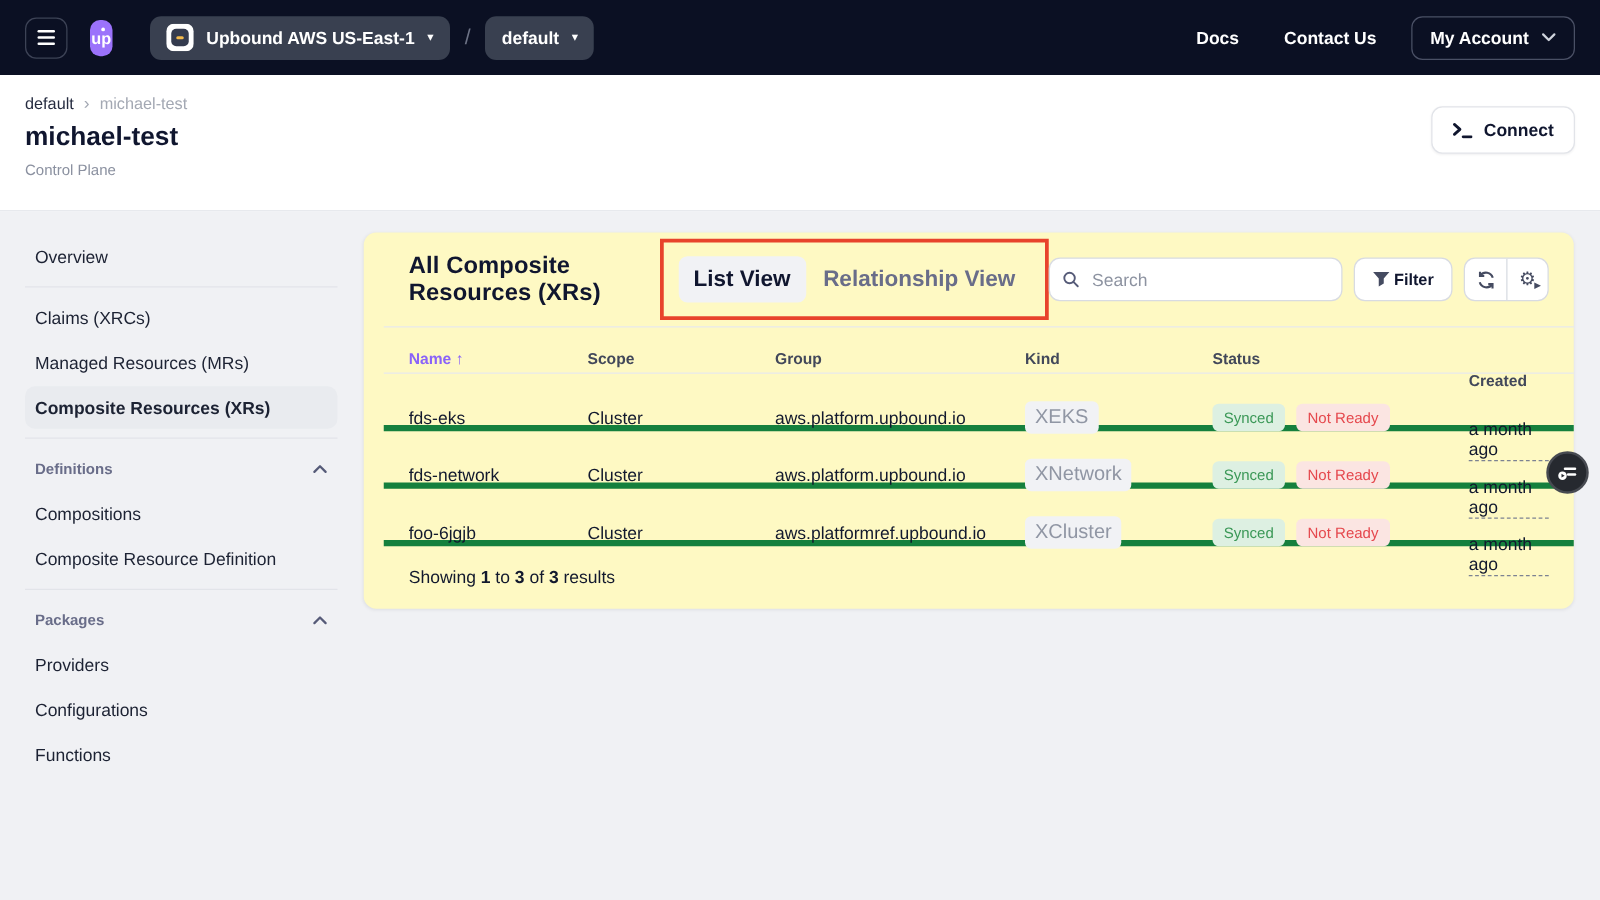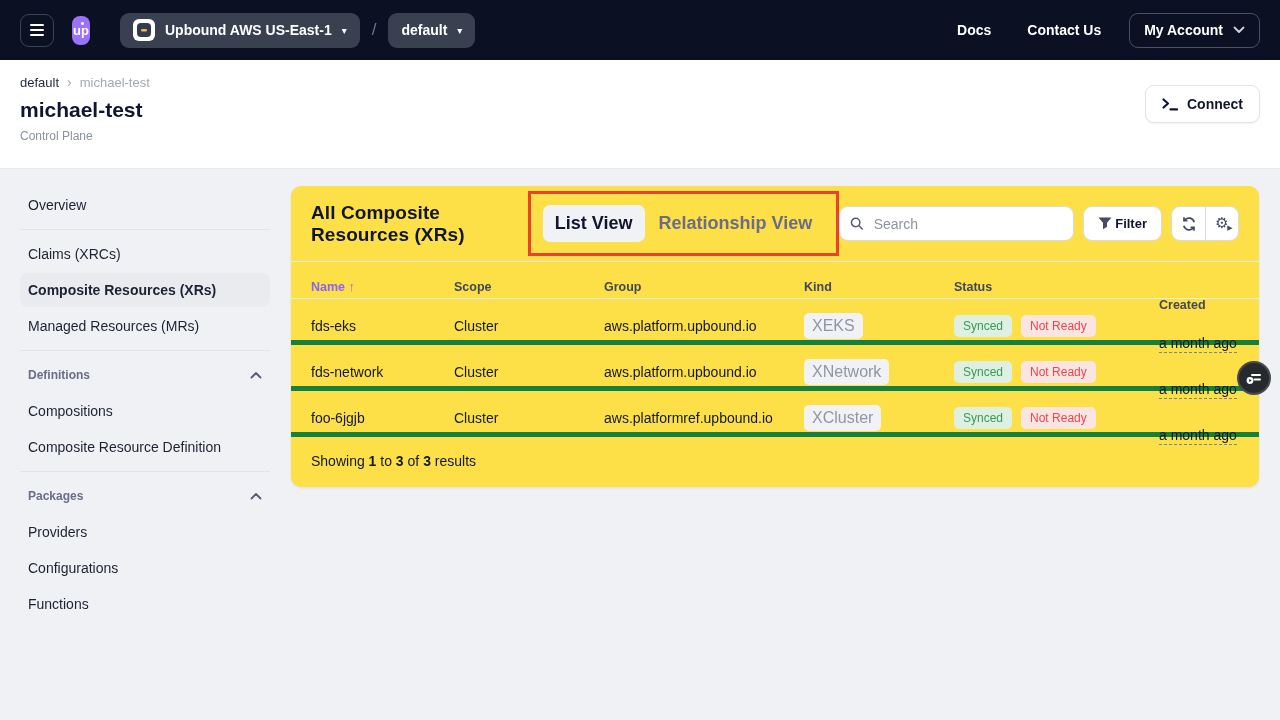--- a/index.html
+++ b/index.html
@@ -47,21 +47,21 @@
   
   .content { display:flex; gap:21px; padding:17px 21px 0 20px; align-items:flex-start; }
 
   .sidebar { width:250px; flex-shrink:0; }
   .side-item { font-size:14px; color:#1c2233; padding:9px 8px; border-radius:8px; margin:2px 0; cursor:pointer; }
   .side-item.selected { background:#e9ebef; font-weight:bold; }
   .side-divider { height:1px; background:#e2e4e9; margin:7px 0; }
   .side-section-header { display:flex; justify-content:space-between; align-items:center; padding:10px 8px; cursor:pointer; }
   .side-section-label { font-size:12px; font-weight:bold; color:#696d89; }
 
-  .card { flex:1; background:#fde047; border-radius:10px; box-shadow:0 1px 3px rgba(16,24,40,.08); }
+  .card { flex:1; background:#fef9c3; border-radius:10px; box-shadow:0 1px 3px rgba(16,24,40,.08);padding-left:16px; }
   .card-header { display:flex; align-items:center; height:76px; padding:0 20px; border-bottom:1px solid #e7e9ed; }
   .card-title { font-size:19px; font-weight:bold; color:#10162f; letter-spacing:.1px; }
   .tabs-annotation { margin-left:42px; border:3px solid #e8432c; padding:11px 12px; display:flex; align-items:center; gap:2px; }
   .tab { font-size:18px; font-weight:bold; padding:8px 12px; border-radius:7px; color:#696d89; cursor:pointer; white-space:nowrap; }
   .tab.active { background:#f1f2f5; color:#10162f; }
   .toolbar-right { margin-left:auto; display:flex; align-items:center; gap:9px; }
   .search-box { width:235px; height:35px; border:1px solid #d8dbe2; border-radius:9px; display:flex; align-items:center; gap:8px; padding:0 10px; background:#fff; }
   .search-box input { border:0; outline:0; background:transparent; font-size:14px; color:#30364a; width:100%; font-family:inherit; }
   .search-box input::placeholder { color:#8d93a1; }
   .filter-btn { height:35px; border:1px solid #d8dbe2; border-radius:9px; background:#fff; display:flex; align-items:center; gap:3px;
@@ -150,22 +150,22 @@
   </div>
 </div>
 
 <div class="content">
 
   <div class="sidebar">
     <div class="side-item">Overview</div>
     <div class="side-divider"></div>
 
     <div class="side-item">Claims (XRCs)</div>
+    <div class="side-item">Managed Resources (MRs)</div>
     <div class="side-item selected">Composite Resources (XRs)</div>
-    <div class="side-item">Managed Resources (MRs)</div>
     <div class="side-divider"></div>
 
     <div class="side-section-header">
       <span class="side-section-label">Definitions</span>
       <svg width="12" height="8" viewBox="0 0 12 8">
         <path d="M1.5 6.5L6 2l4.5 4.5" fill="none" stroke="#565b78" stroke-width="1.8" stroke-linecap="round" stroke-linejoin="round"></path>
       </svg>
     </div>
     <div class="side-item">Compositions</div>
     <div class="side-item">Composite Resource Definition</div>

